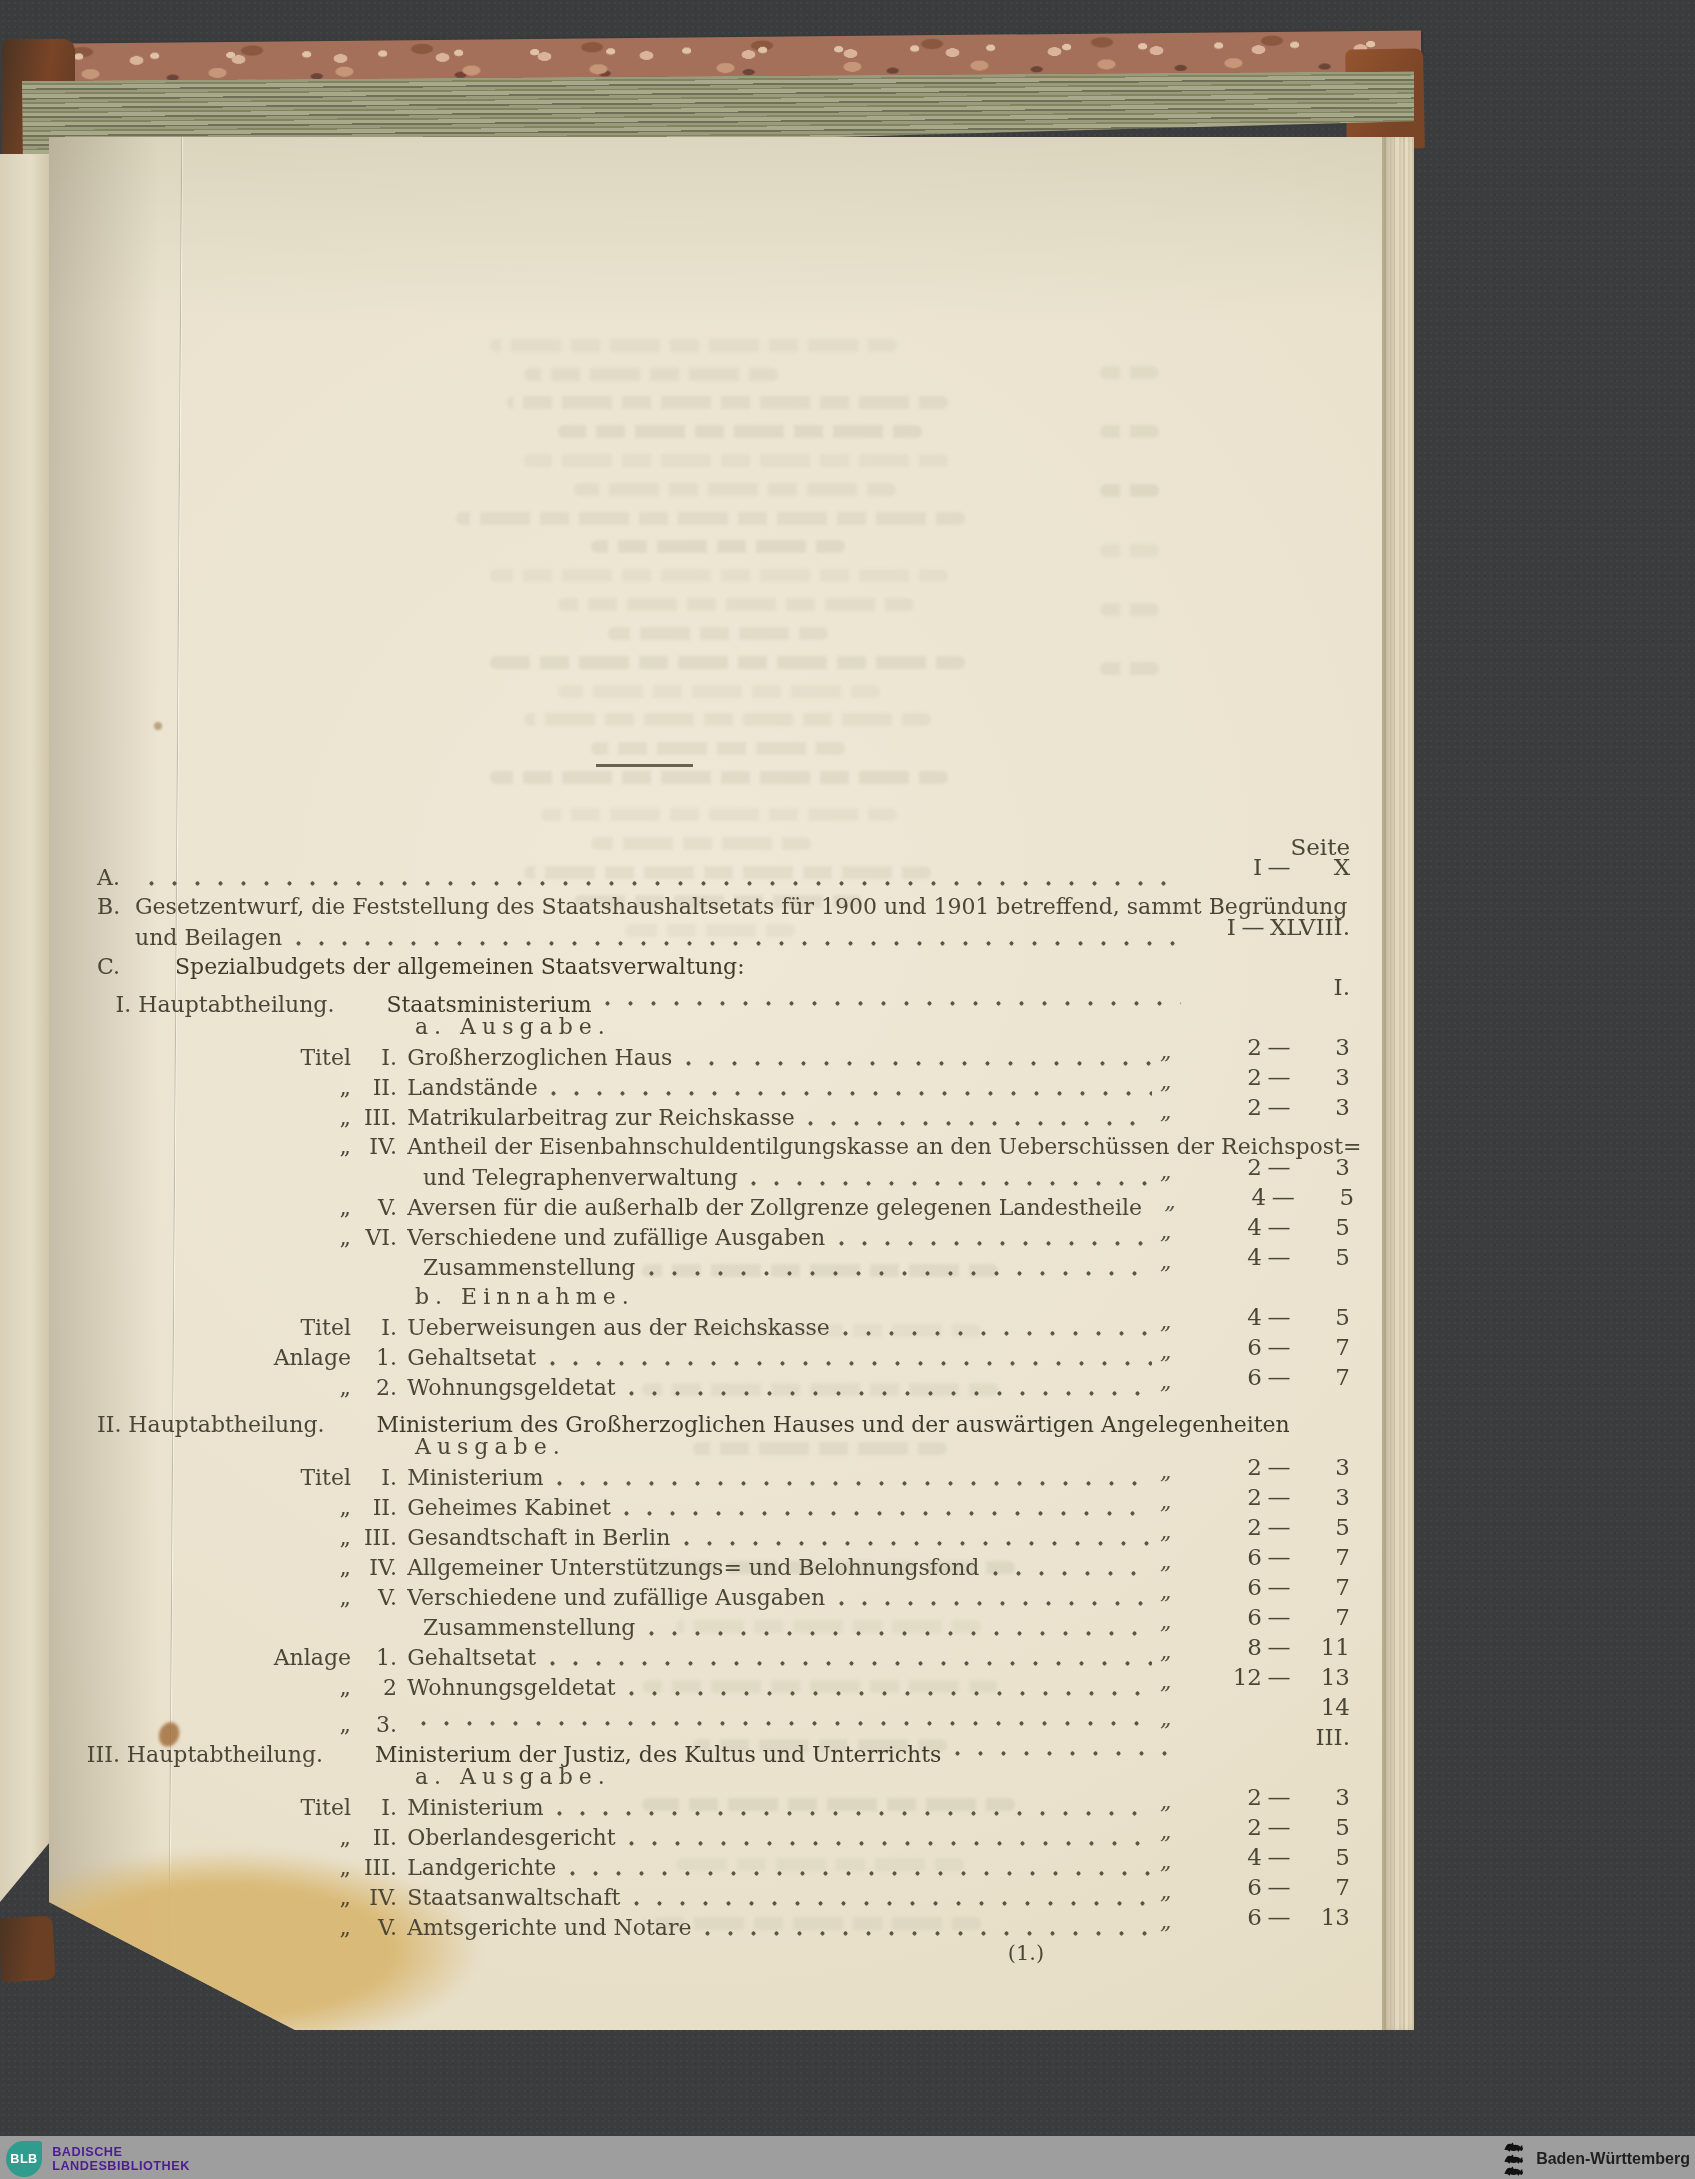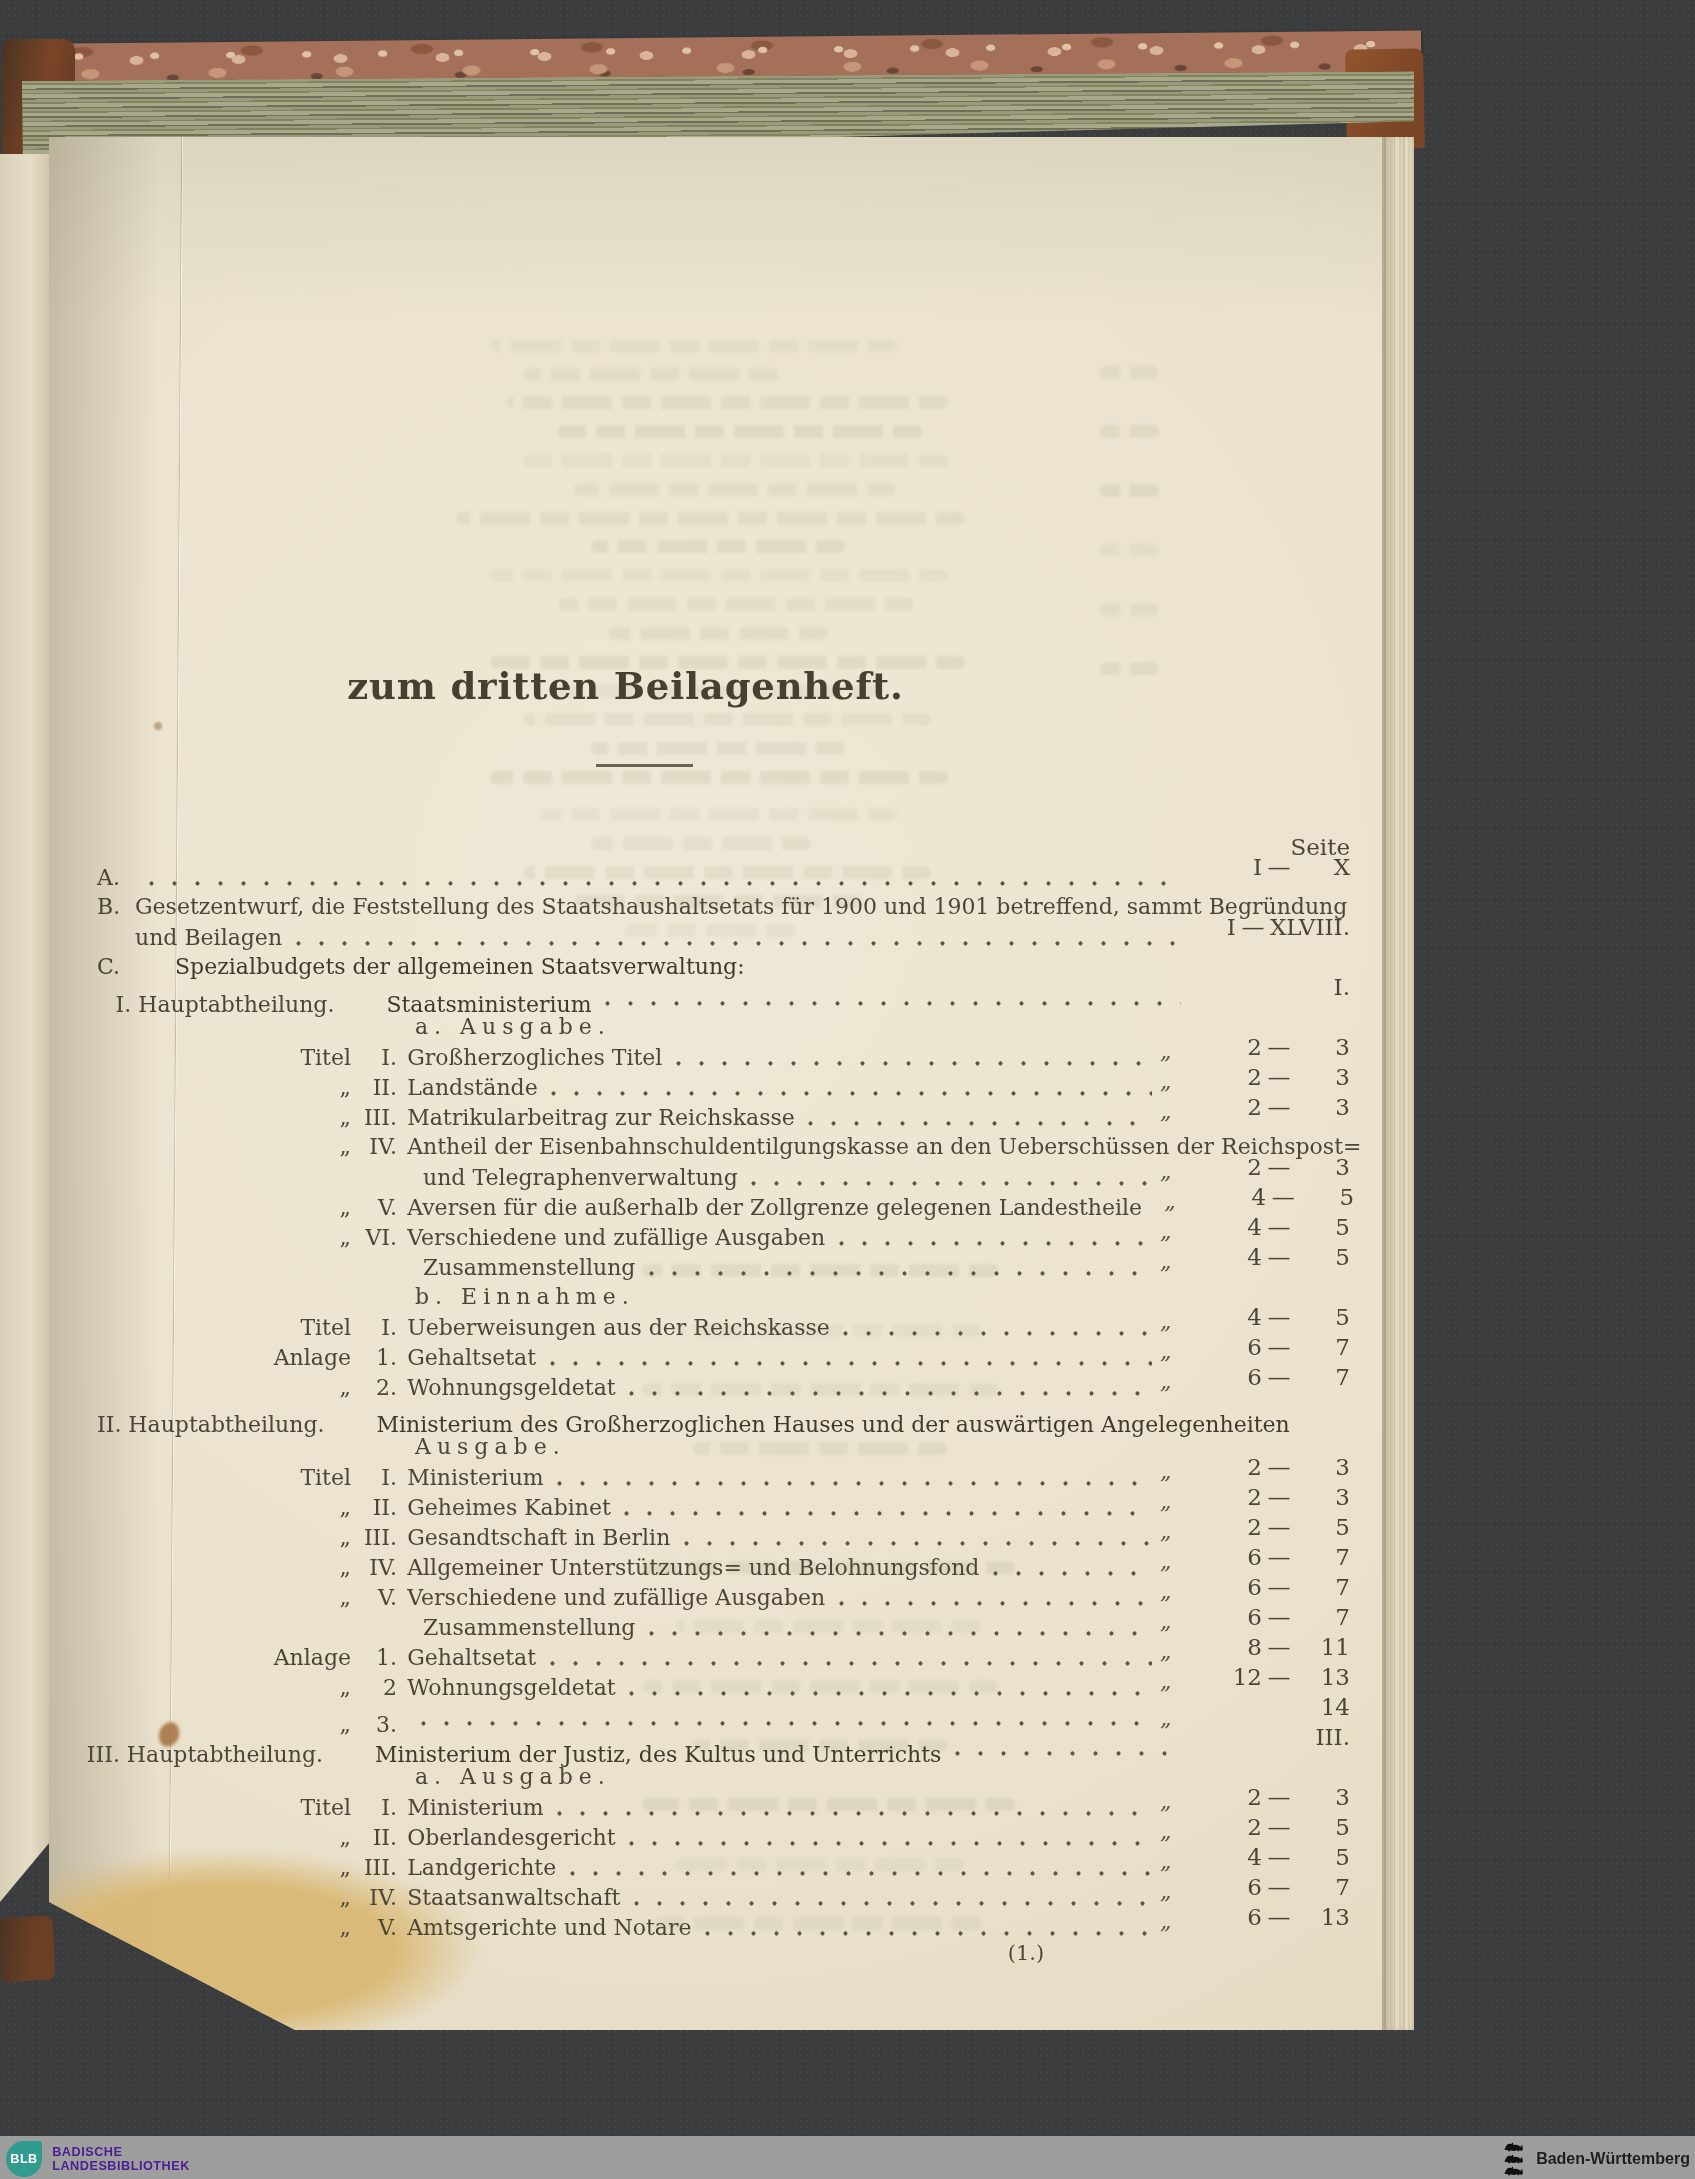--- a/index.html
+++ b/index.html
@@ -182,21 +182,20 @@
       <div class="ghost" style="top: 1543px; left: 593px; width: 356px; opacity: 0.24;"></div>
       <div class="ghost" style="top: 1602px; left: 644px; width: 254px; opacity: 0.28;"></div>
       <div class="ghost" style="top: 1661px; left: 593px; width: 373px; opacity: 0.32;"></div>
       <div class="ghost" style="top: 1721px; left: 627px; width: 288px; opacity: 0.2;"></div>
       <div class="ghost" style="top: 1780px; left: 593px; width: 339px; opacity: 0.24;"></div>
     </div>
   <div class="stain-big"></div>
   <div class="stain-spot"></div>
   <div class="stain-dot"></div>
 
-  <div class="title2">zum dritten Beilagenheft.</div>
   <div class="title-rule"></div>
 
   <div class="toc" id="toc">
       <div class="row">
         <span class="spacer"></span>
         <span class="pages" style="transform: none;">
           <span class="pr">Seite</span>
         </span>
       </div>
       <div class="row">
@@ -235,21 +234,21 @@
           <span class="dash"></span>
           <span class="pr">I.</span>
         </span>
       </div>
       <div class="row subhead">
         <span class="label">a. Ausgabe.</span>
       </div>
       <div class="row">
         <span class="kind">Titel</span>
         <span class="num">I.</span>
-        <span class="label">Großherzogliches Titel</span>
+        <span class="label">Großherzoglichen Haus</span>
         <span class="dots"></span>
         <span class="ditto">„</span>
         <span class="pages">
           <span class="pl">2</span>
           <span class="dash">—</span>
           <span class="pr">3</span>
         </span>
       </div>
       <div class="row">
         <span class="kind">„</span>

